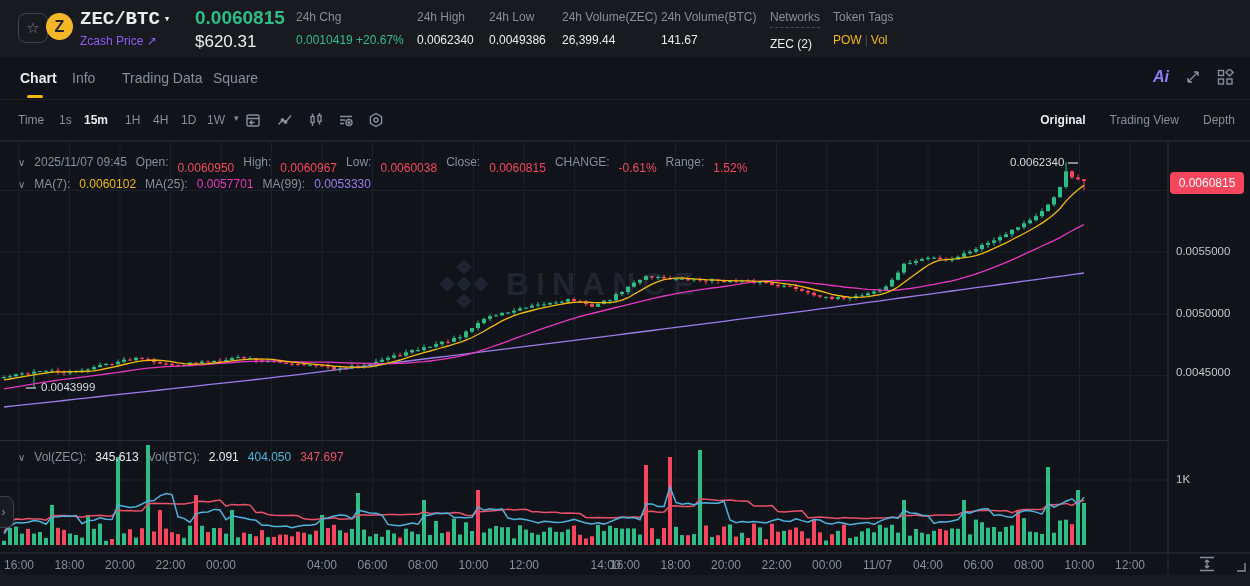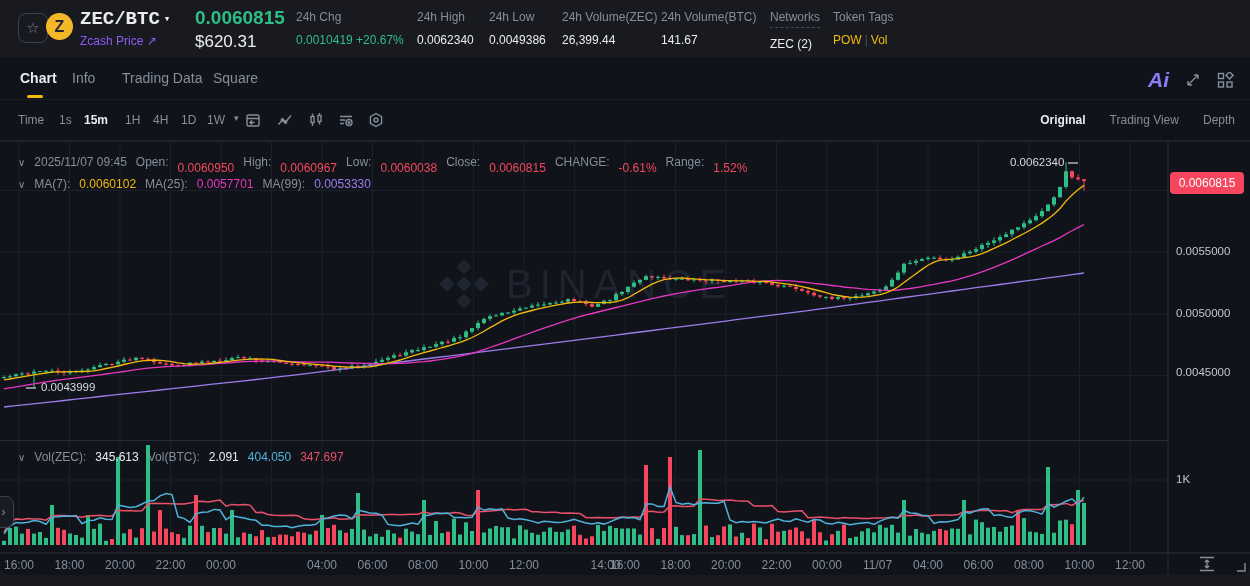--- a/index.html
+++ b/index.html
@@ -19,36 +19,36 @@
   .stat .val.green { color:#2EBD85; }
   .lbl.dashed { border-bottom:1px dashed #474D57; padding-bottom:3px; }
   .tag-link { color:#F0B90B; cursor:pointer; }
   .tag-sep { color:#474D57; margin:0 3px; }
   .panel { position:absolute; top:57px; left:0; width:1250px; height:518px; background:#10141A; border-radius:0 0 10px 10px; }
   .tabs-row { position:absolute; top:58px; left:0; width:1250px; height:42px; border-bottom:1px solid #181d26; }
   .tab { position:absolute; top:12px; font-size:14px; color:#848E9C; cursor:pointer; }
   .tab.active { color:#EAECEF; font-weight:bold; }
   .tab-underline { position:absolute; left:27px; top:37px; width:16px; height:3px; background:#F0B90B; border-radius:2px; }
   .tabicons { position:absolute; top:68px; right:16px; display:flex; gap:16px; align-items:center; }
-  .ai-ico { font-size:21px; font-weight:bold; font-style:italic; color:#8F7BF5; cursor:pointer; }
+  .ai-ico { font-size:16px; font-weight:bold; font-style:italic; color:#8F7BF5; cursor:pointer; }
   .toolbar { position:absolute; top:100px; left:0; width:1078px; height:41px; border-bottom:1px solid #181d26; }
   .tb { position:absolute; top:13px; font-size:12px; color:#848E9C; cursor:pointer; white-space:nowrap; }
   .tb.static { cursor:default; }
   .tb.active { color:#EAECEF; font-weight:bold; }
   .ticon { position:absolute; top:112px; width:16px; height:16px; cursor:pointer; }
   .modes { position:absolute; top:113px; right:15px; display:flex; gap:24px; font-size:12px; }
   .mode { color:#848E9C; cursor:pointer; }
   .mode.active { color:#EAECEF; font-weight:bold; }
   .overlay-row { position:absolute; display:flex; gap:9px; font-size:12px; white-space:nowrap; z-index:4; align-items:center; }
   .gray { color:#848E9C; } .red { color:#F6465D;margin-top:12px; } .white { color:#EAECEF; }
   .yellow { color:#F0B90B; } .magenta { color:#E637BF; } .purple { color:#9B7DEB; }
   .cyan { color:#4FB3D9; } .rose { color:#E8506B; }
   .chev { color:#848E9C; font-size:10px; cursor:pointer; }
   .watermark { position:absolute; left:438px; top:258px; display:flex; align-items:center; gap:16px; z-index:1; }
-  .wm-text { font-size:40px; font-weight:normal; letter-spacing:7px; color:#1f2530; }
+  .wm-text { font-size:32px; font-weight:bold; letter-spacing:7px; color:#1f2530; }
   #chart-svg { position:absolute; top:0; left:0; z-index:2; pointer-events:none; }
   .price-badge { position:absolute; left:1170px; top:172px; width:74px; height:22px; background:#F6465D; border-radius:4px; color:#fff; font-size:12px; text-align:center; line-height:22px; z-index:4; }
   .ylab { position:absolute; left:1176px; font-size:11.5px; color:#BFC6CF; z-index:3; }
   .marklab { position:absolute; font-size:11.5px; color:#D5DAE0; z-index:3; }
   .xlab { position:absolute; top:558px; transform:translateX(-50%); font-size:12px; color:#848E9C; z-index:3; }
   .expander { position:absolute; left:-7px; top:496px; width:21px; height:32px; background:#181C22; border:1px solid #3a414d; border-radius:8px; color:#848E9C; font-size:12px; text-align:center; line-height:30px; z-index:5; cursor:pointer; }
   svg.icon { stroke:#848E9C; fill:none; stroke-width:1.4; }
 </style>
 </head>
 <body>

